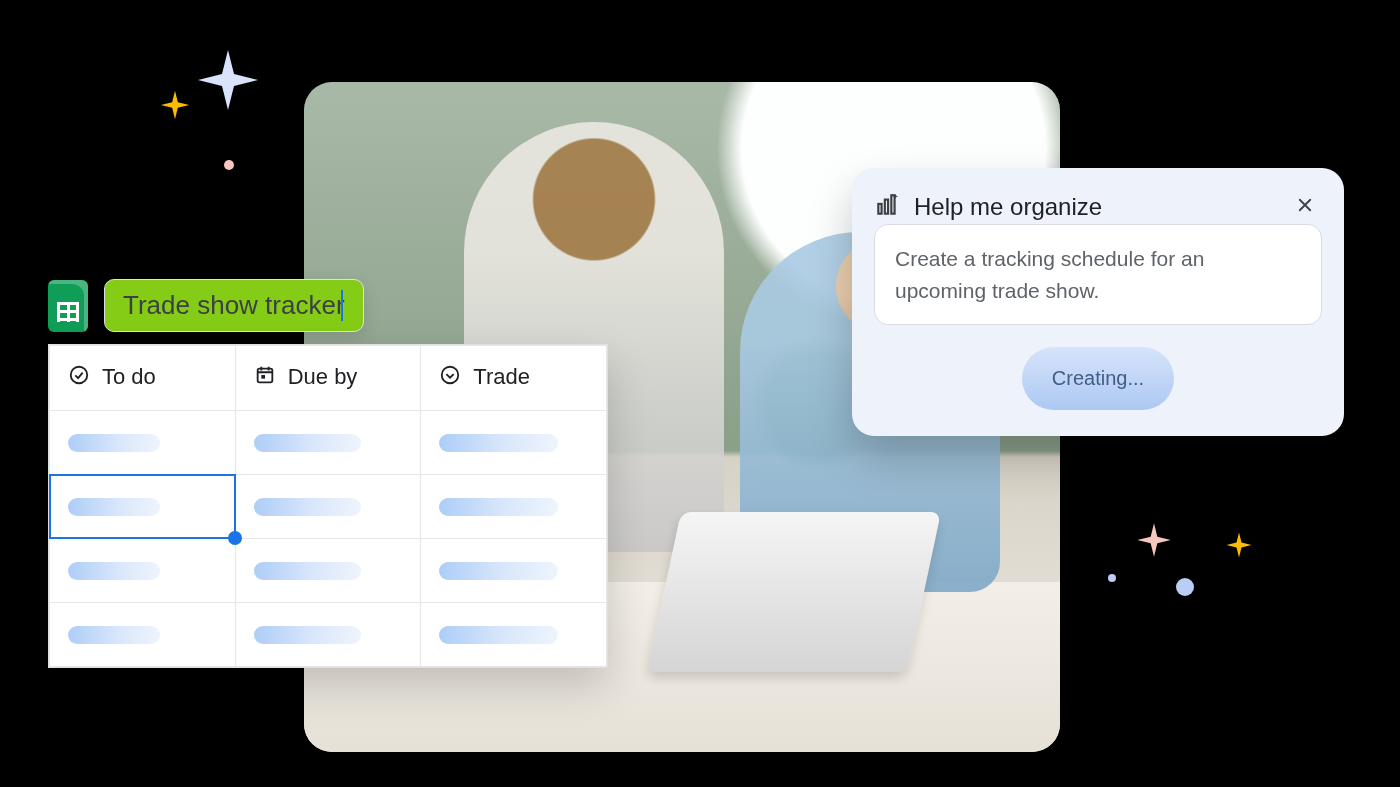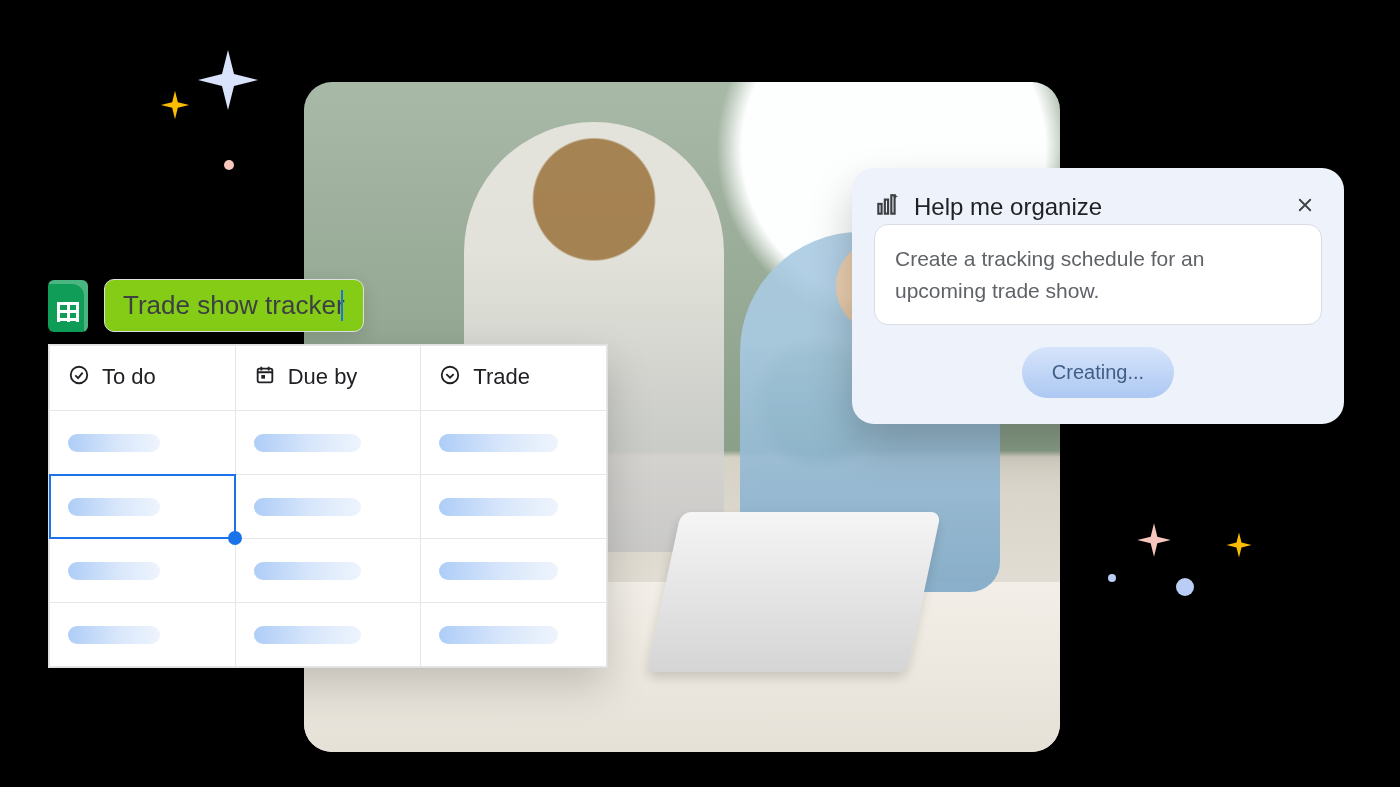--- a/index.html
+++ b/index.html
@@ -115,21 +115,21 @@
     }
     .panel-icon svg{ width:26px; height:26px; stroke:#3c4043; fill:none; stroke-width:2; }
 
     .prompt{
       background:#fff; border:1px solid #d9dde3; border-radius:14px;
       padding:18px 20px; font-size:21px; line-height:1.5; color:#5f6368;
       min-height:96px;
     }
     .creating{
       display:block; margin:22px auto 0; border:none; cursor:default;
-      padding:14px 30px; border-radius:999px; font-size:20px; color:#415e86; font-weight:500;
+      padding:20px 30px; border-radius:999px; font-size:20px; color:#415e86; font-weight:500;
       background:linear-gradient(180deg,#d6e4fb,#acc8f2);
     }
   </style>
 </head>
 <body>
 
 <span class="sparkle" style="left:192px; top:44px">
   <svg width="72" height="72" viewBox="0 0 24 24">
       <path d="M12 2 14 10 22 12 14 14 12 22 10 14 2 12 10 10Z" fill="#d9e3fb"></path>
     </svg>

